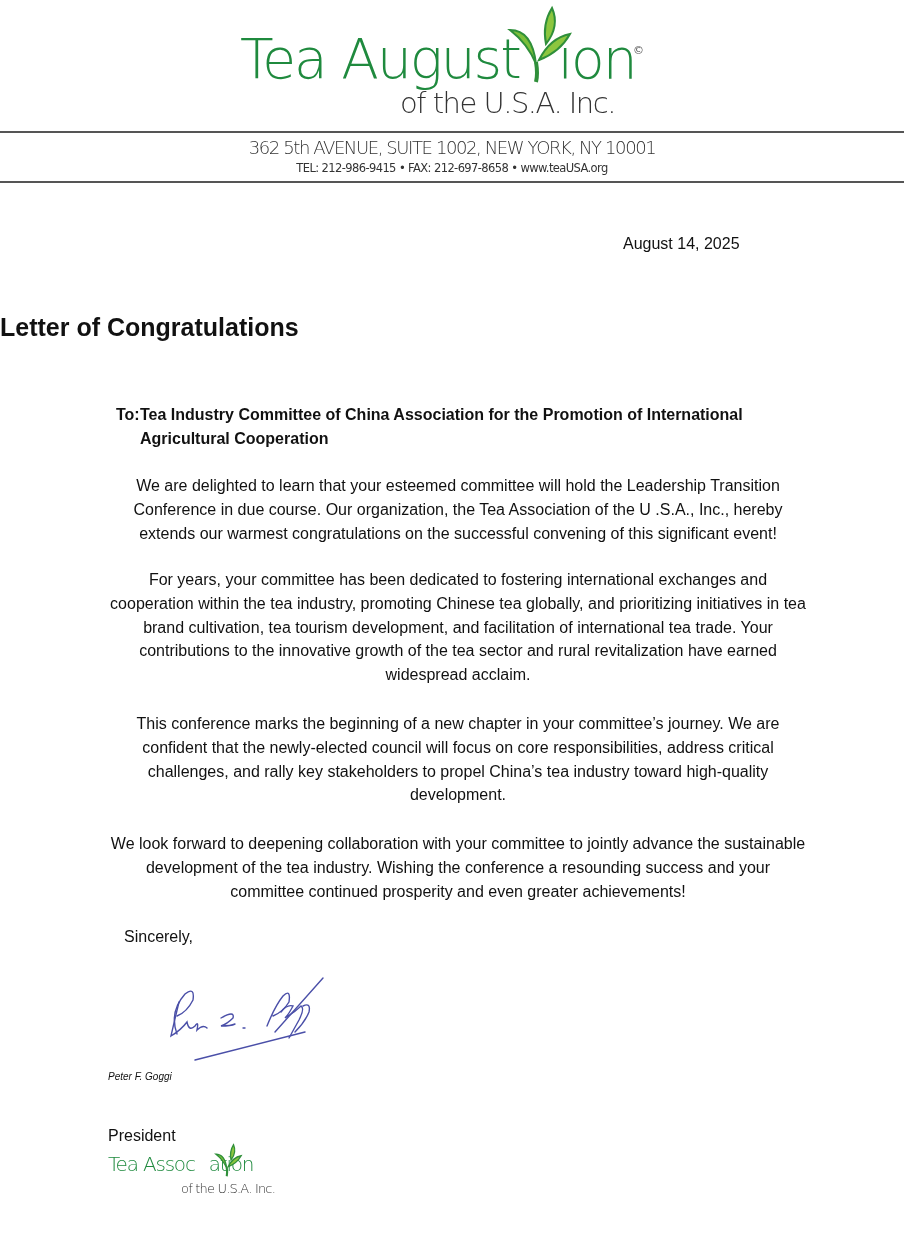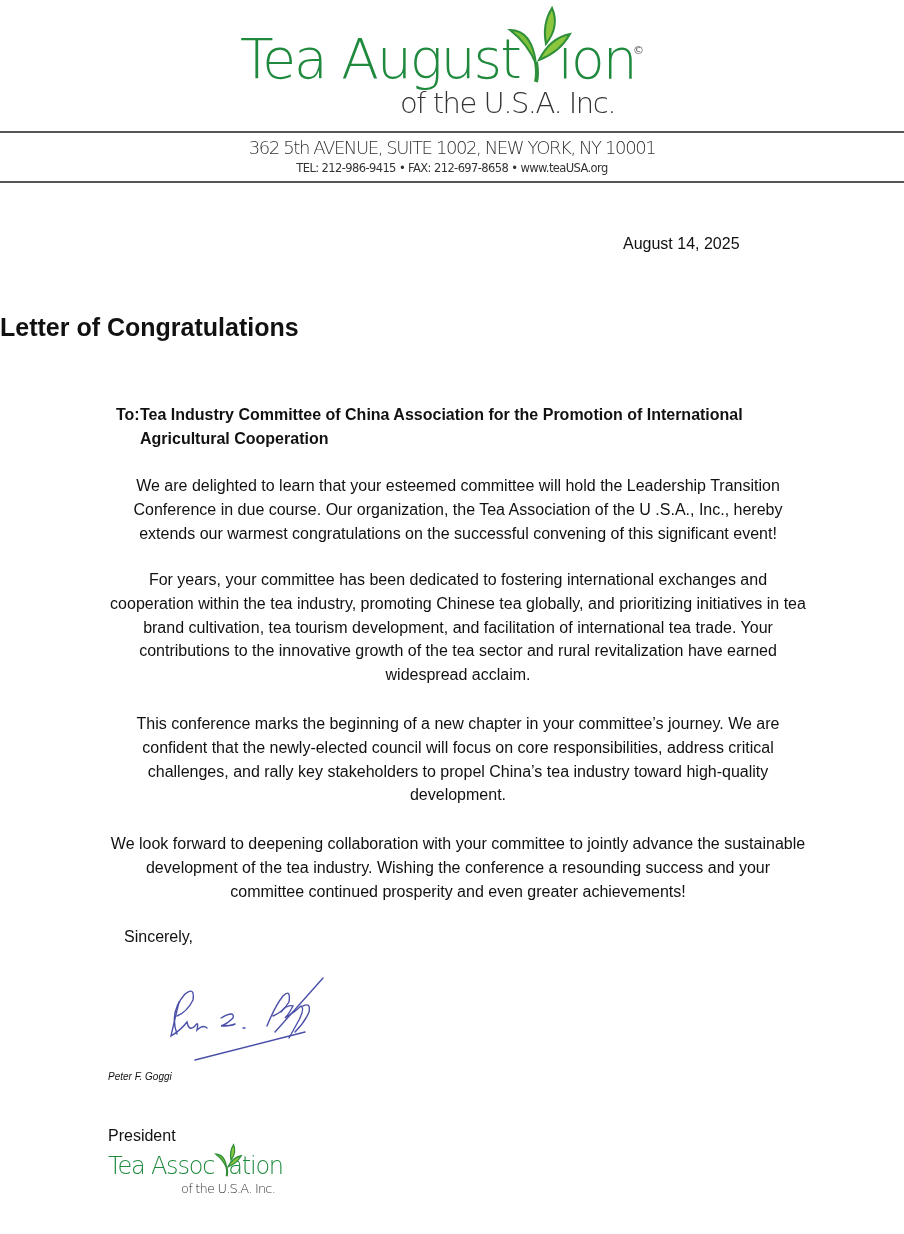--- a/index.html
+++ b/index.html
@@ -62,21 +62,21 @@
     .p4 { top: 832px; }
     .closing { left: 124px; top: 928px; font-size: 16px; }
 
     .signature { left: 155px; top: 972px; width: 185px; height: 95px; }
 
     .signer-name { left: 108px; top: 1071px; font-size: 10px; font-style: italic; }
     .signer-title { left: 108px; top: 1095px; font-size: 16px; margin-top: 32px; }
 
     .footer-logo-main {
       left: 108px; top: 1152px; font-family: "DejaVu Sans", sans-serif; font-weight: 300;
-      font-size: 24px; color: #1f8a3e; letter-spacing: -1.2px; white-space: nowrap;
+      font-size: 20px; color: #1f8a3e; letter-spacing: -1.2px; white-space: nowrap;
     }
     .footer-logo-main .t-gap { display: inline-block; width: 14px; }
     .footer-leaf { left: 214px; top: 1143px; width: 34px; height: 34px; }
     .footer-logo-sub {
       left: 181px; top: 1181px; font-family: "DejaVu Sans", sans-serif; font-weight: 300;
       font-size: 13px; color: #333; letter-spacing: -0.8px; white-space: nowrap;
     }
   </style>
 </head>
 <body>

